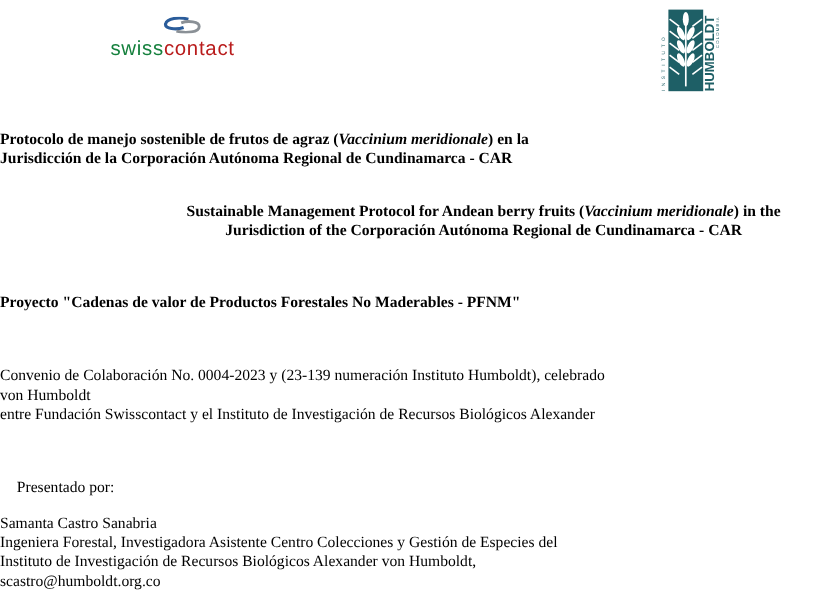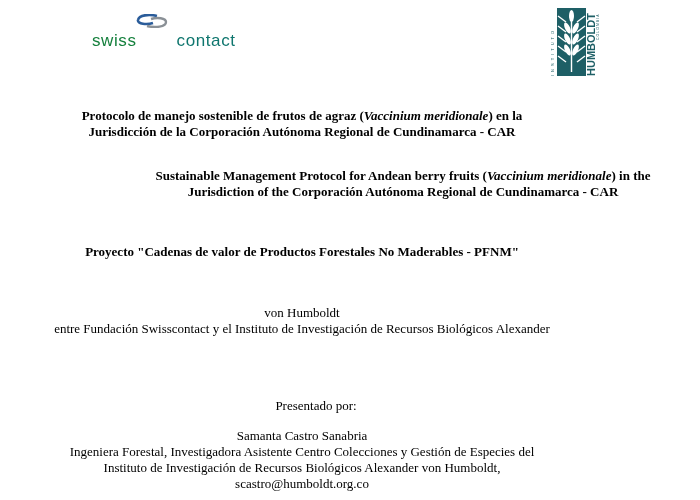--- a/index.html
+++ b/index.html
@@ -1,23 +1,23 @@
 <!DOCTYPE html>
 <html><head>
   <meta charset="utf-8">
   <style>
     html, body { margin: 0; padding: 0; background: #ffffff; }
     body { width: 700px; height: 500px; position: relative; overflow: hidden; font-family: "Liberation Serif", serif; color: #000; }
     .swiss-logo { position: absolute; left: 92px; top: 14px; width: 130px; height: 40px; }
     .swiss-mark { position: absolute; left: 43px; top: 0; width: 34px; height: 14px; }
     .swiss-text { position: absolute; left: 0; top: 17px; font-family: "Liberation Sans", sans-serif; font-size: 17px; letter-spacing: 0.6px; white-space: nowrap; }
     .swiss-text .a { color: #15803d; }
-    .swiss-text .b { color: #0f766e; margin-left: 40px; }
+    .swiss-text .b { color: #b91c1c; }
     .humboldt-logo { position: absolute; left: 548px; top: 6px; width: 52px; height: 74px; }
-    .block { position: absolute; left: 0; width: 604px; text-align: center; font-size: 13px; line-height: 16px; }
+    .block { position: absolute; left: 0; width: 604px; text-align: left; font-size: 13px; line-height: 16px; }
     .bold { font-weight: bold; }
     .left { text-align: center; left: 89px; width: 540px; margin-left: 44px; }
   </style>
 </head>
 <body>
 
 <div class="swiss-logo">
   <svg class="swiss-mark" viewBox="0 0 34 14">
     <path d="M22 2 C14 0 4 1 3 6 C2 10 12 11 18 9" fill="none" stroke="#2a5c9a" stroke-width="2.6"></path>
     <path d="M12 12 C20 14 31 13 31 8 C31 4 22 3 16 5" fill="none" stroke="#8a9096" stroke-width="2.4"></path>
@@ -62,20 +62,21 @@
 </div>
 
 <div class="block bold left" style="top:168px;">
   <div><span>Sustainable Management Protocol for Andean berry fruits (</span><i>Vaccinium meridionale</i><span>) in the</span></div>
   <div>Jurisdiction of the Corporación Autónoma Regional de Cundinamarca - CAR</div>
 </div>
 
 <div class="block bold" style="top:244px;">Proyecto "Cadenas de valor de Productos Forestales No Maderables - PFNM"</div>
 
 <div class="block" style="top:305px;">
+  <div>Convenio de Colaboración No. 0004-2023 y (23-139 numeración Instituto Humboldt), celebrado</div>
   <div>von Humboldt</div>
   <div>entre Fundación Swisscontact y el Instituto de Investigación de Recursos Biológicos Alexander</div>
 </div>
 
 <div class="block" style="top:398px;padding-left:14px;">Presentado por:</div>
 
 <div class="block" style="top:428px;">
   <div>Samanta Castro Sanabria</div>
   <div>Ingeniera Forestal, Investigadora Asistente Centro Colecciones y Gestión de Especies del</div>
   <div>Instituto de Investigación de Recursos Biológicos Alexander von Humboldt,</div>

